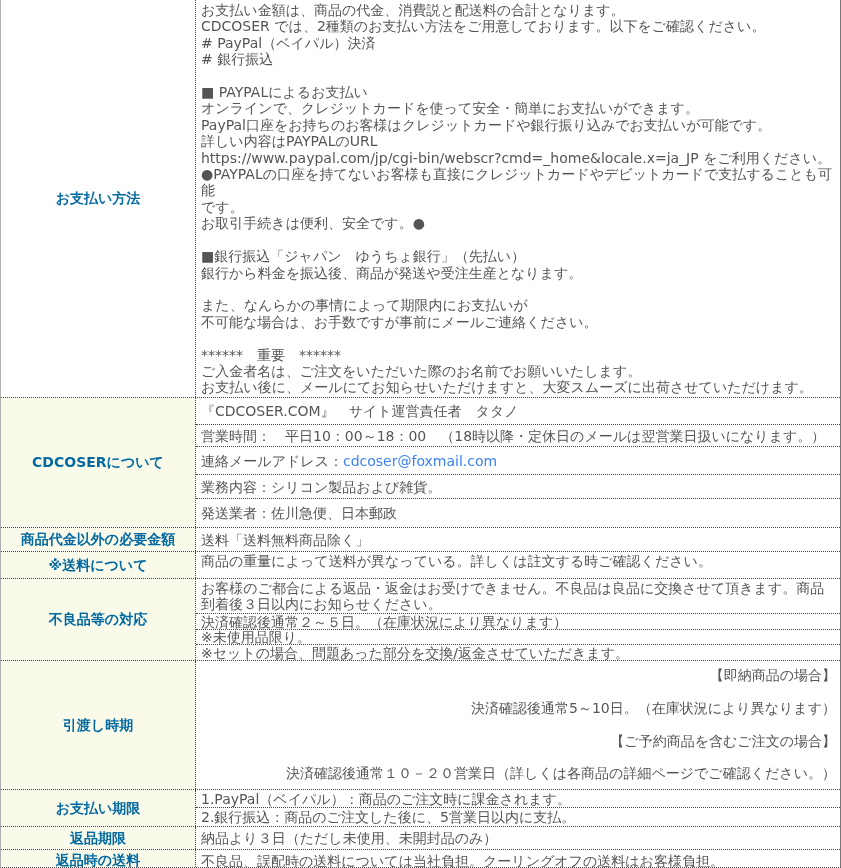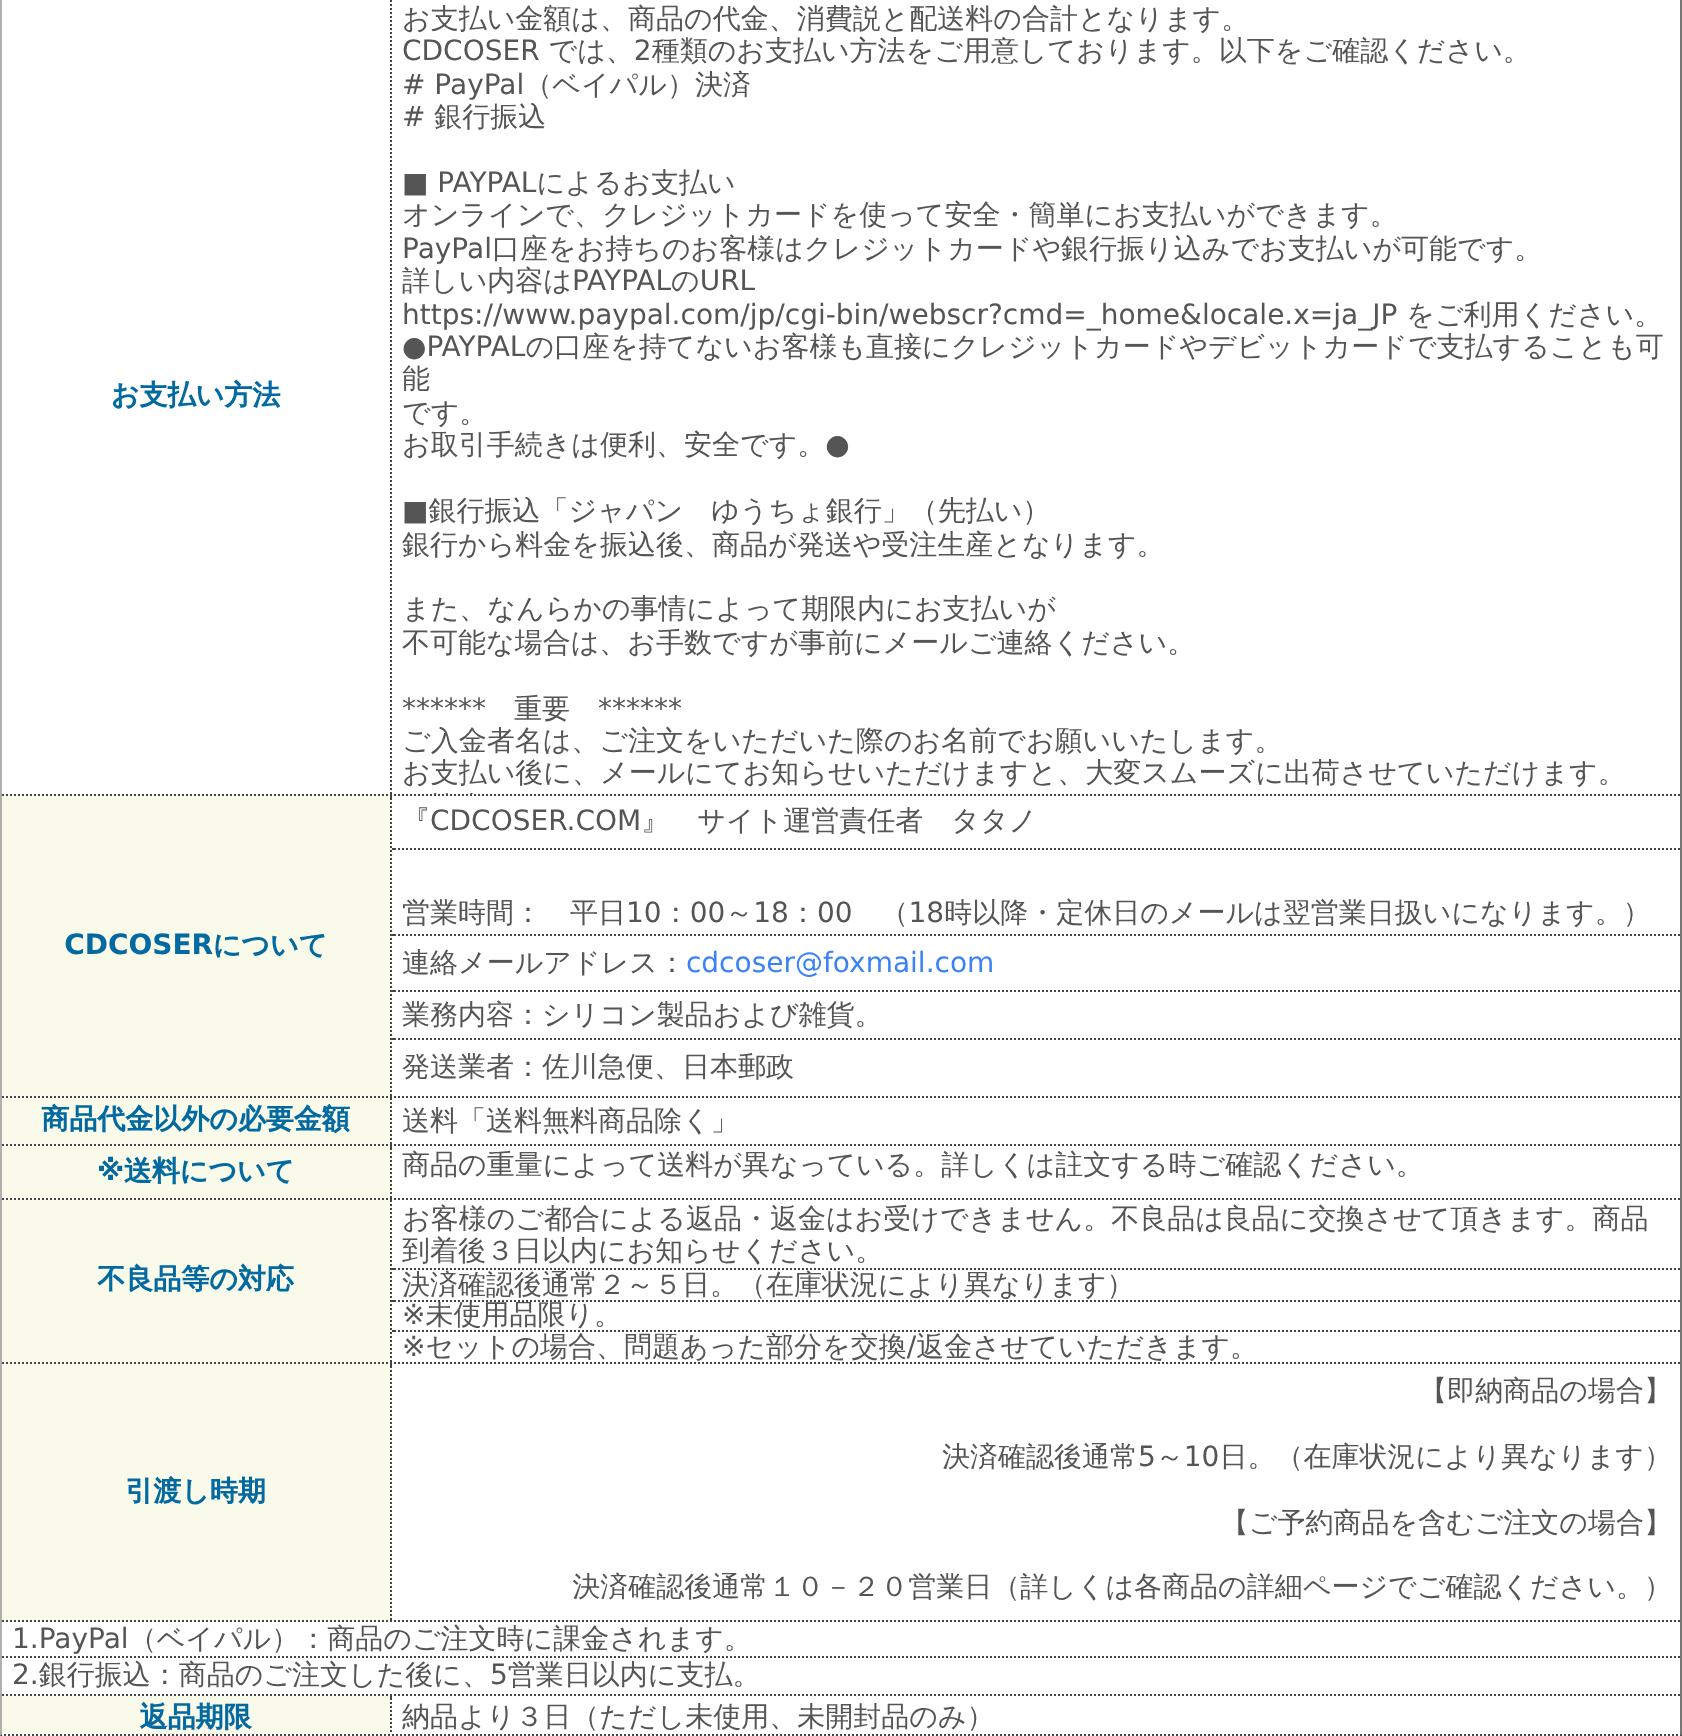--- a/index.html
+++ b/index.html
@@ -62,27 +62,27 @@
   .subrow {
     box-sizing: border-box;
     border-bottom: 1px dotted #444444;
     padding: 0 4px 0 5px;
     display: flex;
     align-items: center;
     line-height: 16px;
     overflow: hidden;
     white-space: pre-line;
   }
-  .subrow.top-align { align-items: flex-start; padding-top: 2px; }
+  .subrow.top-align { align-items: flex-start; padding-top: 2px; font-family: Liberation Mono, monospace; }
   .subrow:last-child { border-bottom: none; }
   .bold { font-weight: normal; color: #3b82f6; }
   
   .h-payment   { height: 398px; }
   .sub-h27 { height: 27px; }
-  .sub-h22 { height: 22px; margin-top: 21px; }
+  .sub-h22 { height: 22px; }
   .sub-h28 { height: 28px; }
   .sub-h24 { height: 24px; }
   .h-extra     { height: 24px; }
   .h-shipnote  { height: 27px; }
   .sub-h35 { height: 35px; }
   .sub-h16 { height: 16px; }
   .sub-h15 { height: 15px; }
   .h-delivery  { height: 129px; }
   .h-delivery .ccell { padding-top: 6px; text-align: right; }
   .sub-h18 { height: 18px; }
@@ -162,20 +162,21 @@
     <div class="ccell">【即納商品の場合】
 
 決済確認後通常5～10日。（在庫状況により異なります）
 
 【ご予約商品を含むご注文の場合】
 
 決済確認後通常１０－２０営業日（詳しくは各商品の詳細ページでご確認ください。）</div>
   </div>
 
   <div class="row">
+    <div class="hcell">お支払い期限</div>
     <div class="subrows">
       <div class="subrow sub-h18">1.PayPal（ベイパル）：商品のご注文時に課金されます。</div>
       <div class="subrow sub-h18">2.銀行振込：商品のご注文した後に、5営業日以内に支払。</div>
     </div>
   </div>
 
   <div class="row h-return-deadline">
     <div class="hcell">返品期限</div>
     <div class="subrows">
       <div class="subrow" style="flex:1">納品より３日（ただし未使用、未開封品のみ）</div>

